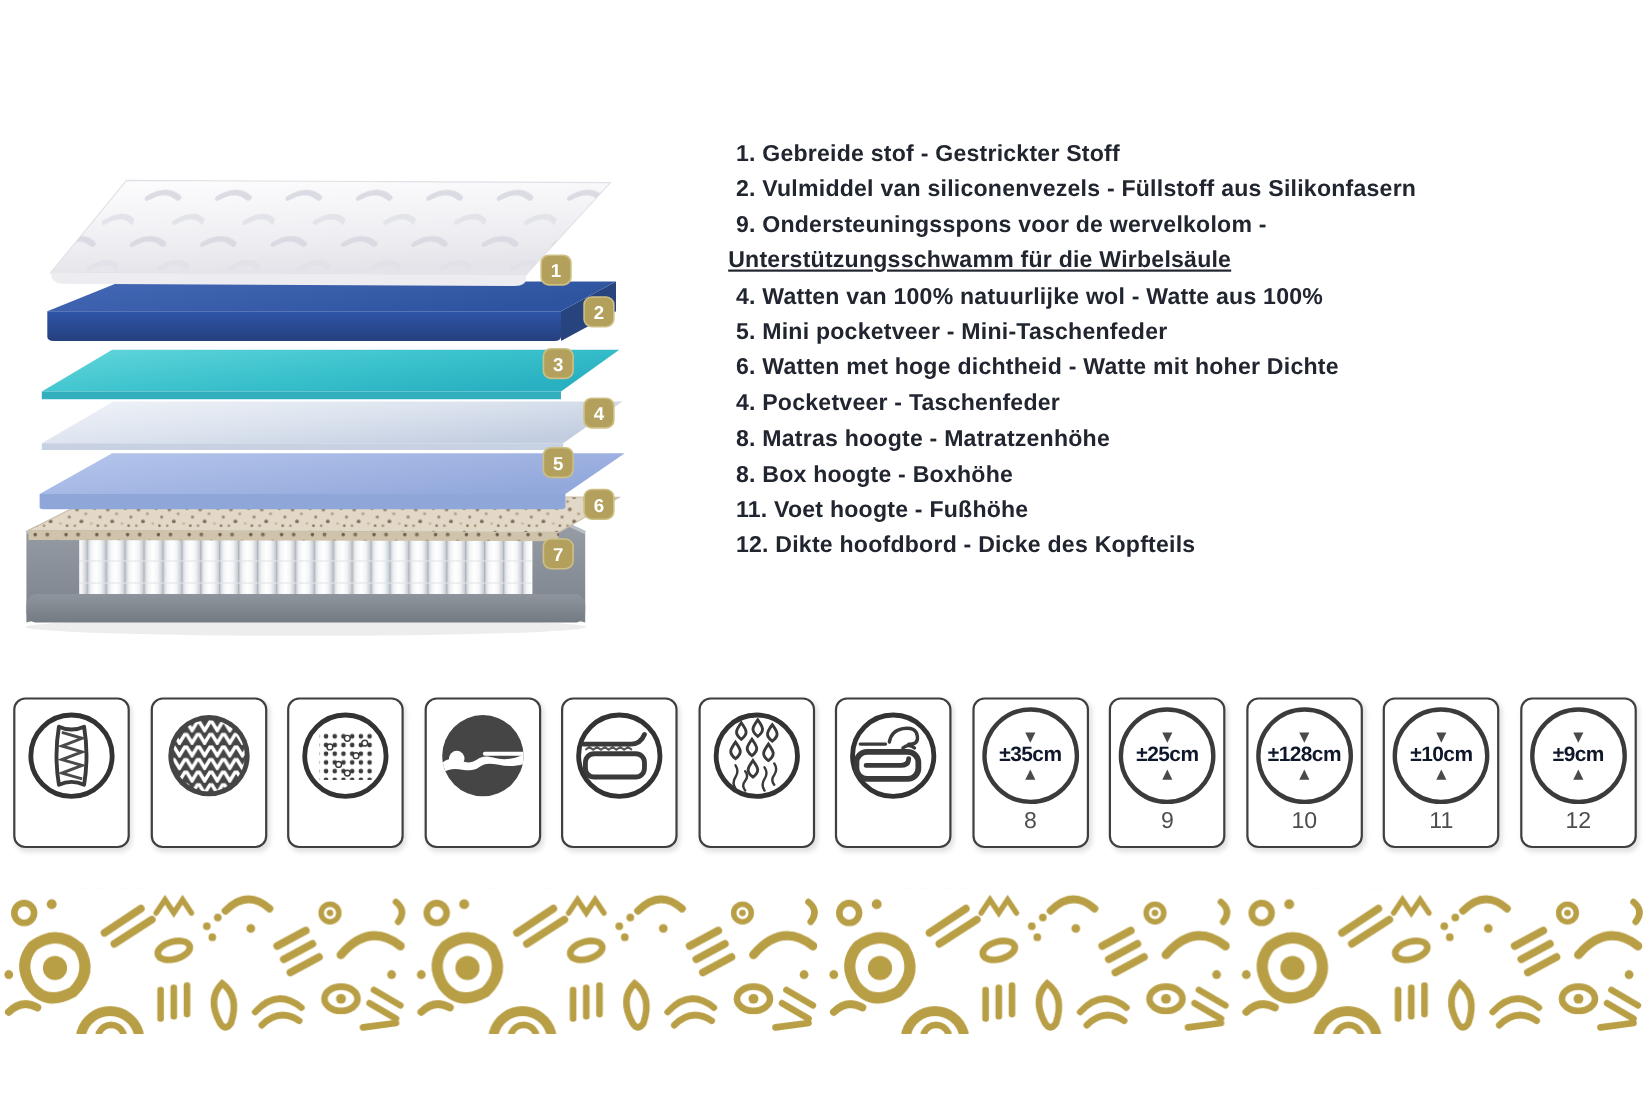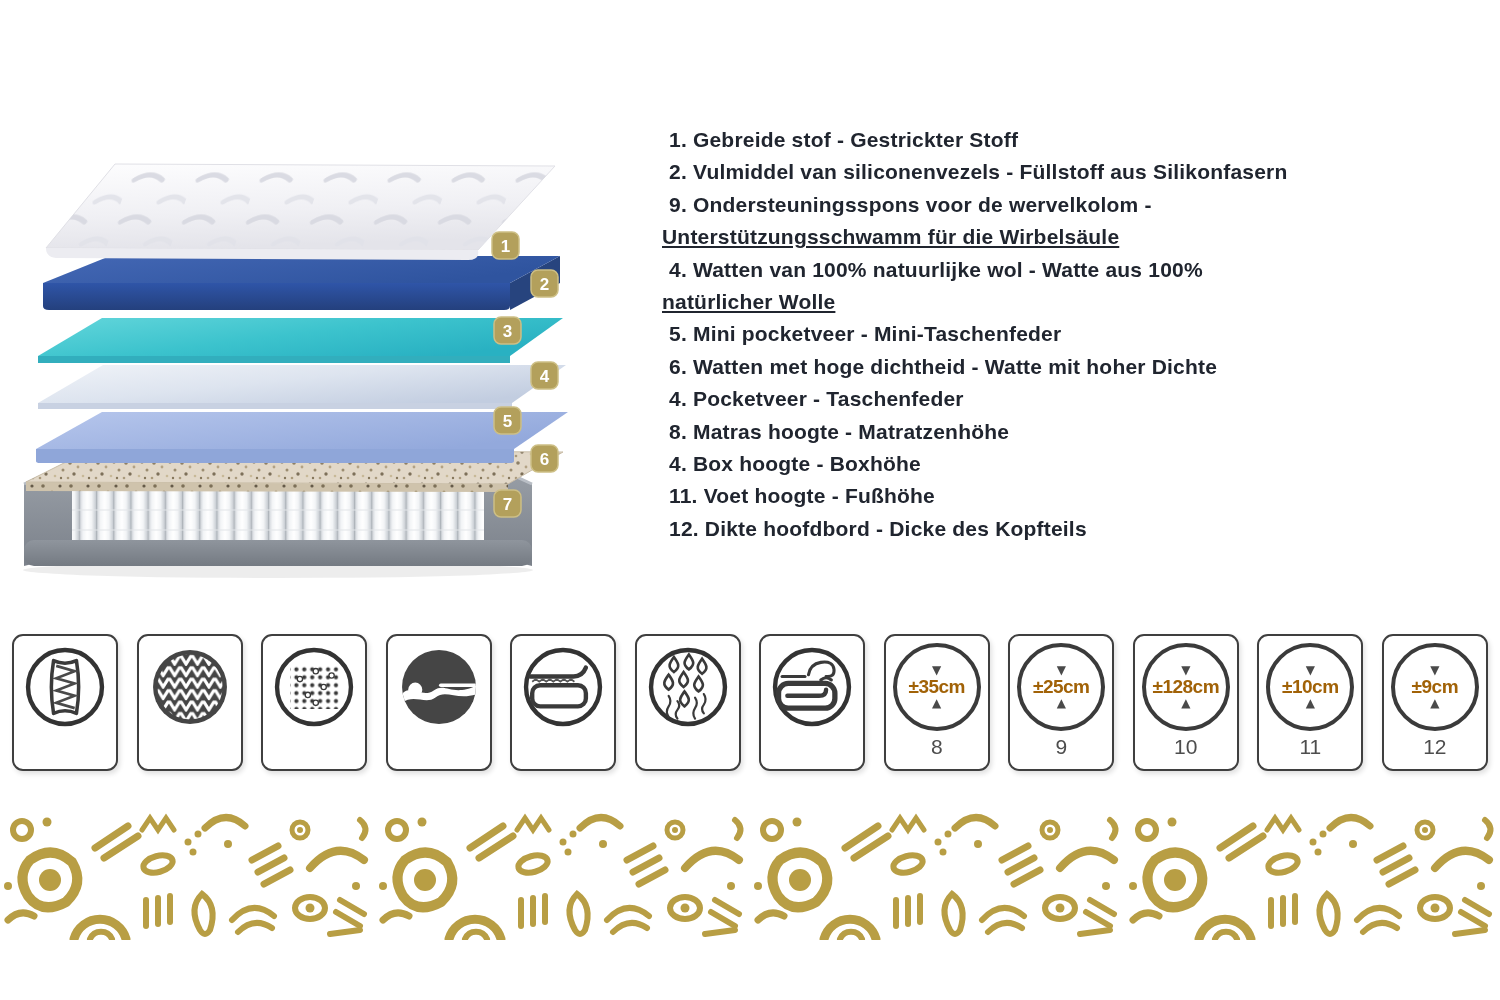--- a/index.html
+++ b/index.html
@@ -31,21 +31,21 @@
     display:flex;flex-direction:column;align-items:center;
     padding-top:7px;box-sizing:border-box;flex:0 0 auto;
   }
   .card svg.icon{display:block;}
   .mcircle{
     width:88px;height:88px;border:4px solid #3b3b3b;border-radius:50%;
     box-sizing:border-box;display:flex;flex-direction:column;
     align-items:center;justify-content:center;
   }
   .tri{font-size:12px;line-height:11px;color:#4a4a4a;font-family:"DejaVu Sans",sans-serif;}
-  .mval{font-size:19px;font-weight:bold;color:#a16207;letter-spacing:-0.5px;line-height:22px;}
+  .mval{font-size:19px;font-weight:bold;color:#0f172a;letter-spacing:-0.5px;line-height:22px;}
   .mnum{margin-top:4px;font-size:21px;color:#4d4d4d;}
   
   .doodle-strip{position:absolute;left:0;top:808px;width:1500px;height:132px;}
 </style>
 </head>
 <body>
 
 <div class="diagram-wrap">
 <svg width="600" height="430" viewBox="0 0 600 430">
   <defs>
@@ -202,26 +202,25 @@
   </g>
 </svg>
 </div>
 
 <div class="legend" id="legend">
     <div class="legend-line">1. Gebreide stof - Gestrickter Stoff</div>
     <div class="legend-line">2. Vulmiddel van siliconenvezels - Füllstoff aus Silikonfasern</div>
     <div class="legend-line">9. Ondersteuningsspons voor de wervelkolom -</div>
     <div class="legend-line cont">Unterstützungsschwamm für die Wirbelsäule</div>
     <div class="legend-line">4. Watten van 100% natuurlijke wol - Watte aus 100%</div>
-    <div class="legend-line cont">natürlicher Wolle</div>
     <div class="legend-line">5. Mini pocketveer - Mini-Taschenfeder</div>
     <div class="legend-line">6. Watten met hoge dichtheid - Watte mit hoher Dichte</div>
     <div class="legend-line">4. Pocketveer - Taschenfeder</div>
     <div class="legend-line">8. Matras hoogte - Matratzenhöhe</div>
-    <div class="legend-line">4. Box hoogte - Boxhöhe</div>
+    <div class="legend-line">8. Box hoogte - Boxhöhe</div>
     <div class="legend-line">11. Voet hoogte - Fußhöhe</div>
     <div class="legend-line">12. Dikte hoofdbord - Dicke des Kopfteils</div>
   </div>
 
 <div class="cards-row">
 
   <div class="card">
     <svg class="icon" width="88" height="88" viewBox="0 0 100 100">
       <circle cx="50" cy="50" r="42" fill="none" stroke="#333" stroke-width="5"></circle>
       <path d="M37,20 Q50,26 63,20 Q68,50 63,80 Q50,74 37,80 Q32,50 37,20 Z" fill="none" stroke="#3a3a3a" stroke-width="4" stroke-linejoin="round"></path>

